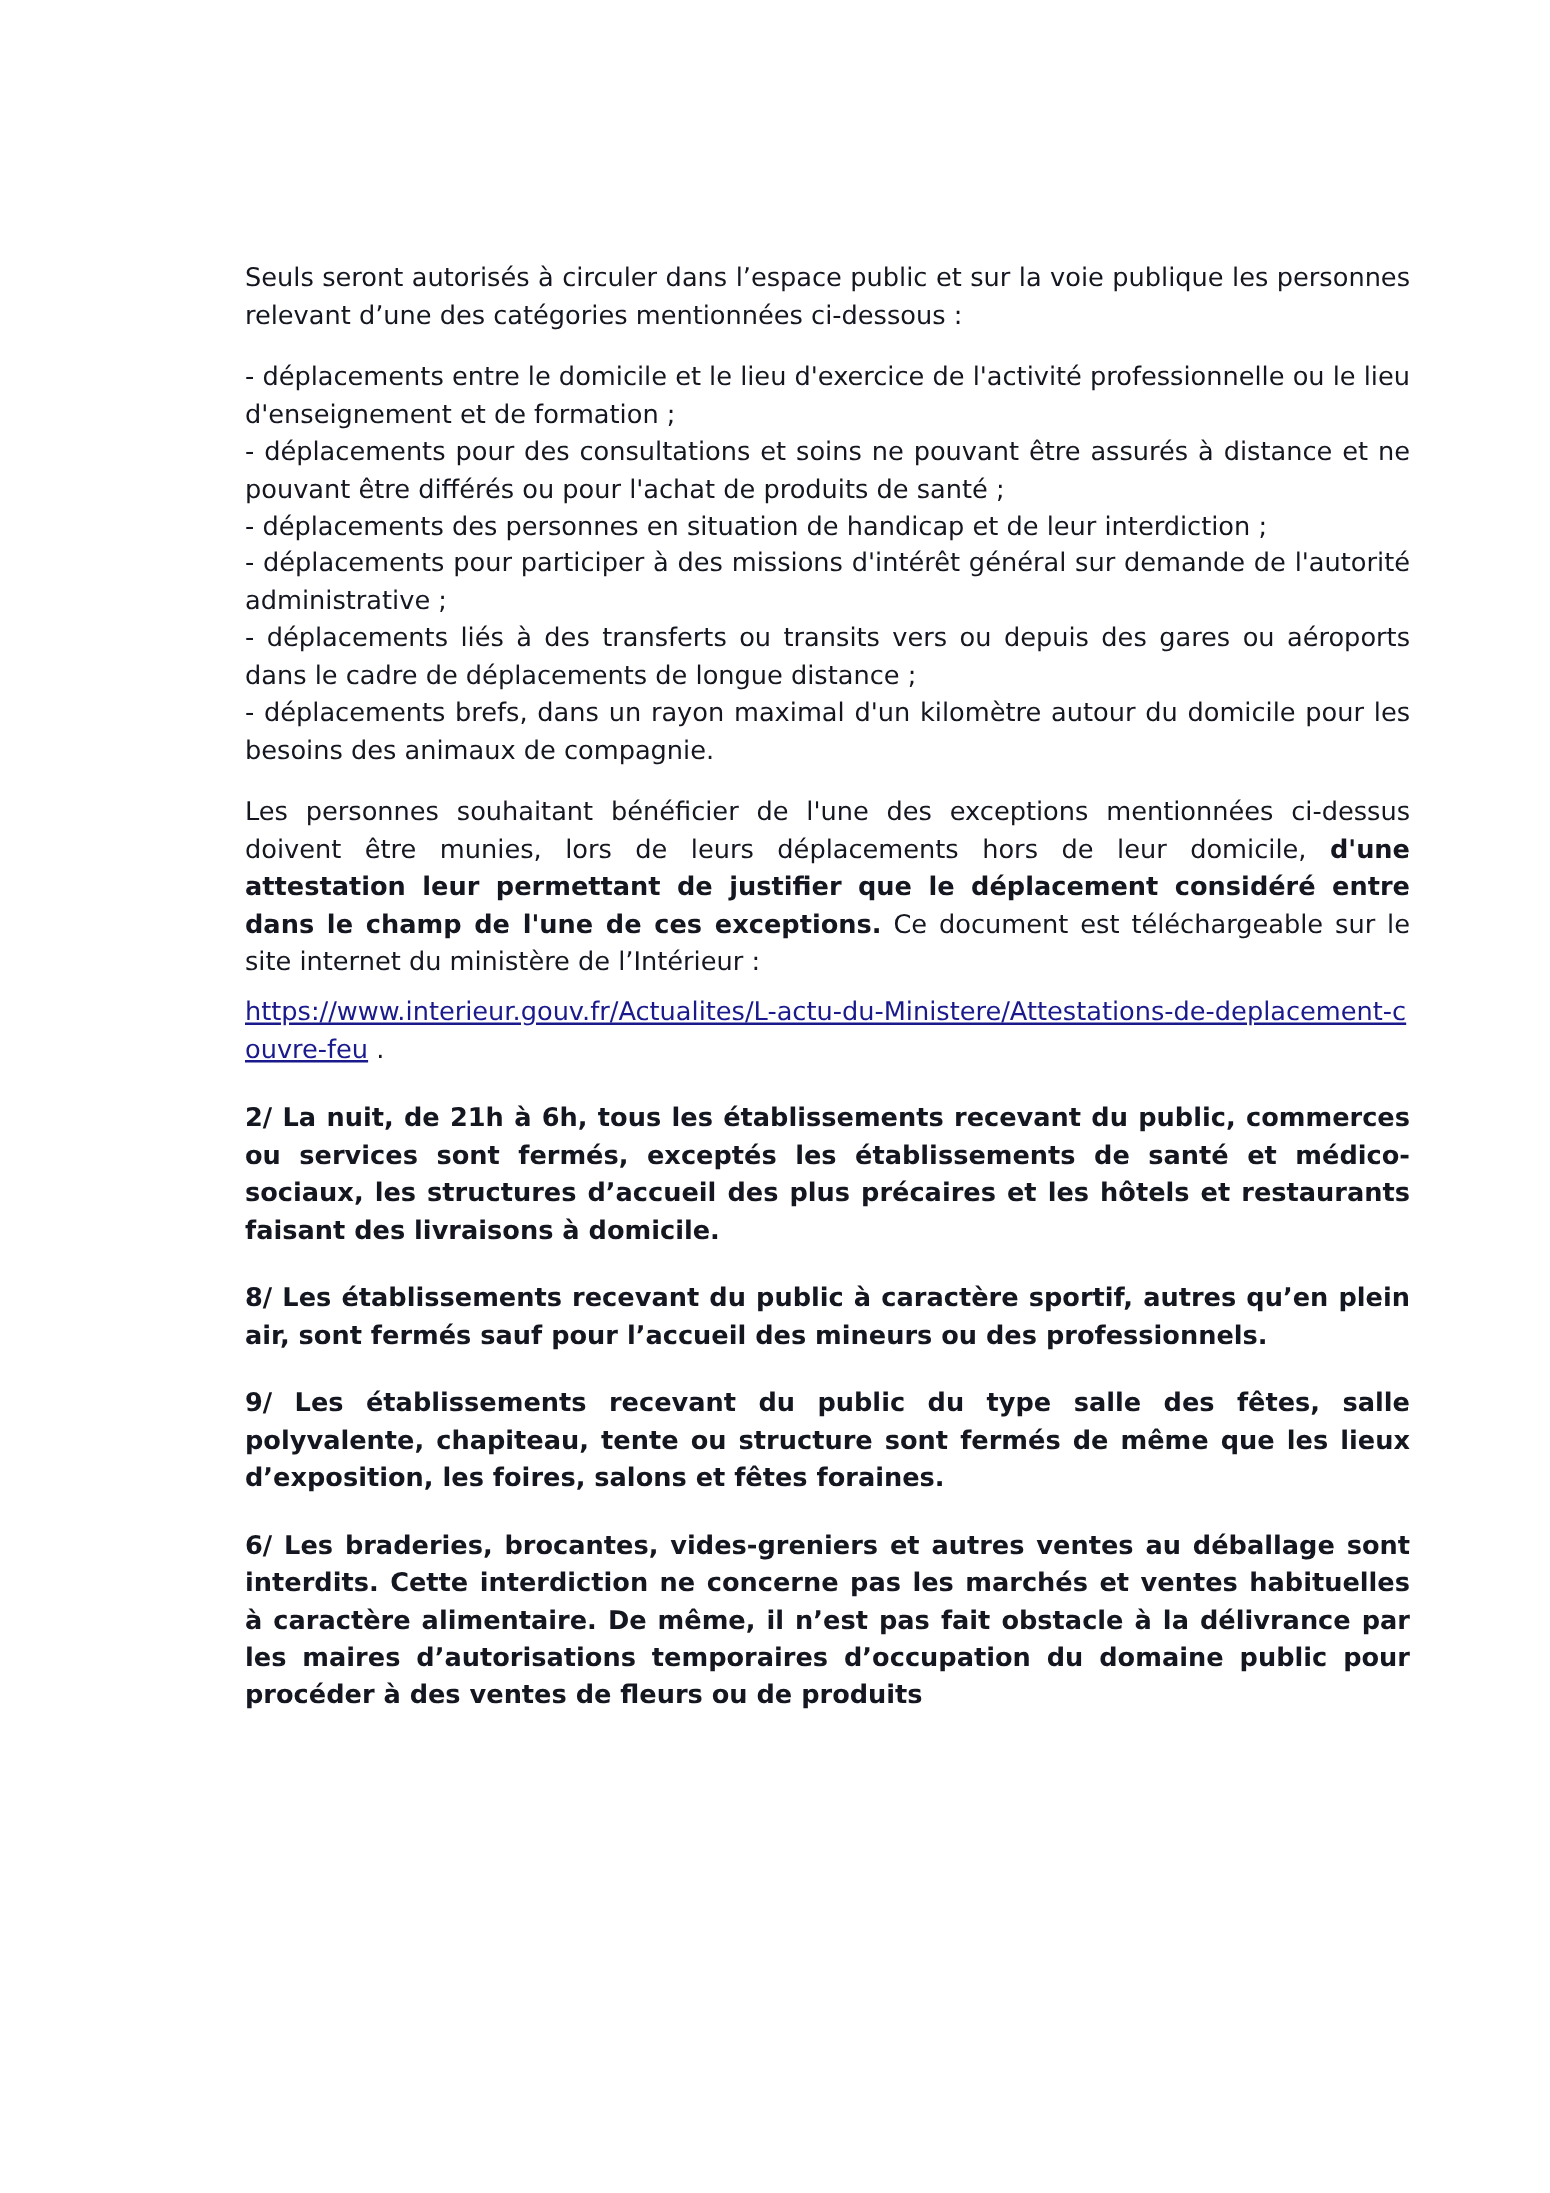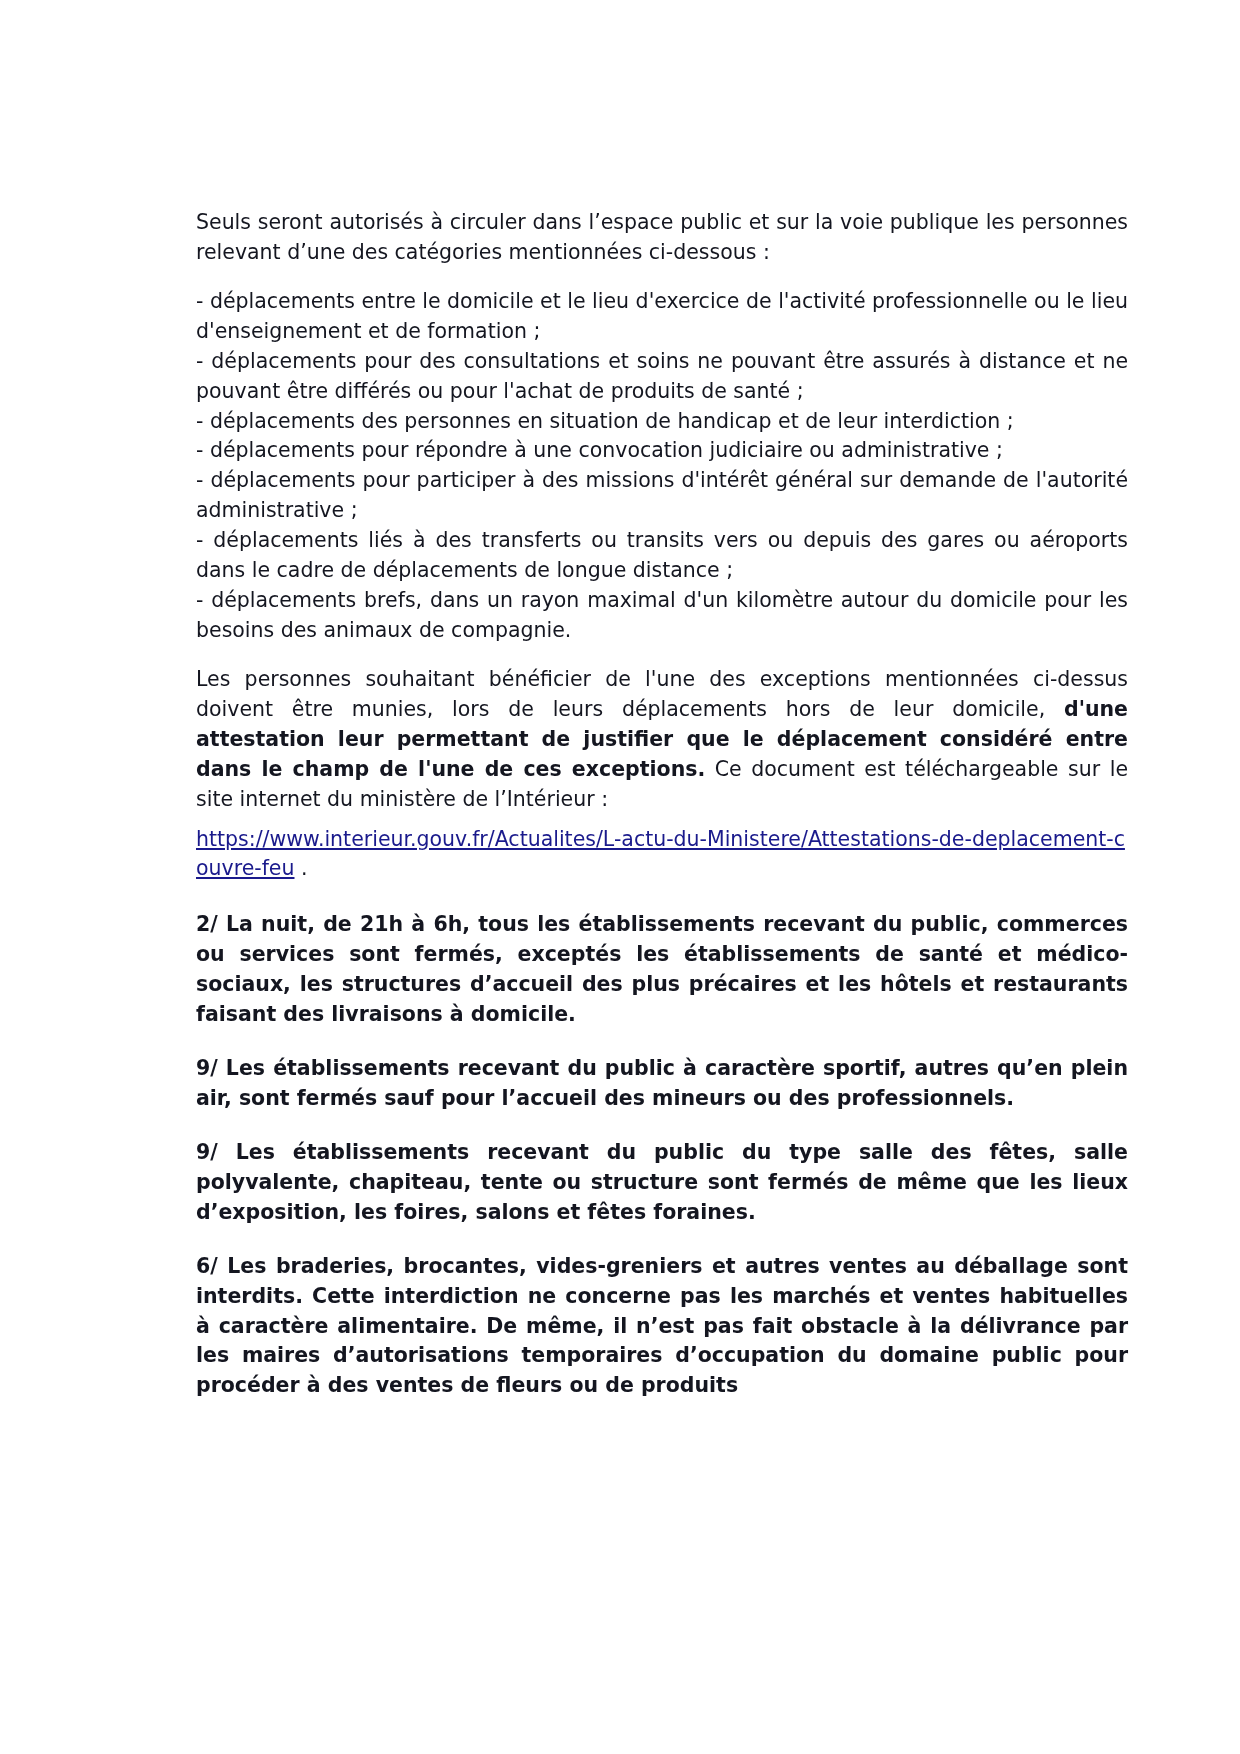--- a/index.html
+++ b/index.html
@@ -73,29 +73,28 @@
 
 <div class="page">
   <div class="doc-body">
 
     <p class="p-intro">Seuls seront autorisés à circuler dans l’espace public et sur la voie publique les personnes relevant d’une des catégories mentionnées ci-dessous :</p>
 
     <div class="list-block">
       <p class="li">- déplacements entre le domicile et le lieu d'exercice de l'activité professionnelle ou le lieu d'enseignement et de formation ;</p>
       <p class="li">- déplacements pour des consultations et soins ne pouvant être assurés à distance et ne pouvant être différés ou pour l'achat de produits de santé ;</p>
       <p class="li">- déplacements des personnes en situation de handicap et de leur interdiction ;</p>
-      <p class="li">- déplacements pour répondre à une convocation judiciaire ou administrative ;</p>
       <p class="li">- déplacements pour participer à des missions d'intérêt général sur demande de l'autorité administrative ;</p>
       <p class="li">- déplacements liés à des transferts ou transits vers ou depuis des gares ou aéroports dans le cadre de déplacements de longue distance ;</p>
       <p class="li">- déplacements brefs, dans un rayon maximal d'un kilomètre autour du domicile pour les besoins des animaux de compagnie.</p>
     </div>
 
     <p class="p-body"><span>Les personnes souhaitant bénéficier de l'une des exceptions mentionnées ci-dessus doivent être munies, lors de leurs déplacements hors de leur domicile, </span><strong>d'une attestation leur permettant de justifier que le déplacement considéré entre dans le champ de l'une de ces exceptions.</strong><span> Ce document est téléchargeable sur le site internet du ministère de l’Intérieur :</span></p>
 
     <p class="p-link-tail"><span class="doclink">https://www.interieur.gouv.fr/Actualites/L-actu-du-Ministere/Attestations-de-deplacement-couvre-feu</span><span class="nowrap-dot"> .</span></p>
 
     <p class="numbered">2/ La nuit, de 21h à 6h, tous les établissements recevant du public, commerces ou services sont fermés, exceptés les établissements de santé et médico-sociaux, les structures d’accueil des plus précaires et les hôtels et restaurants faisant des livraisons à domicile.</p>
-    <p class="numbered">9/ Les établissements recevant du public à caractère sportif, autres qu’en plein air, sont fermés sauf pour l’accueil  des mineurs ou des professionnels.</p>
+    <p class="numbered">8/ Les établissements recevant du public à caractère sportif, autres qu’en plein air, sont fermés sauf pour l’accueil  des mineurs ou des professionnels.</p>
     <p class="numbered">9/ Les établissements recevant du public du type salle des fêtes, salle polyvalente, chapiteau, tente ou structure sont fermés de même que les lieux d’exposition, les foires, salons et fêtes foraines.</p>
     <p class="numbered">6/ Les braderies, brocantes, vides-greniers et autres ventes au déballage sont interdits. Cette interdiction ne concerne pas les marchés et ventes habituelles à caractère alimentaire. De même, il n’est pas fait obstacle à la délivrance par les maires d’autorisations temporaires d’occupation du domaine public pour procéder à des ventes de fleurs ou de produits</p>
 
   </div>
 </div>
 
 </body></html>

